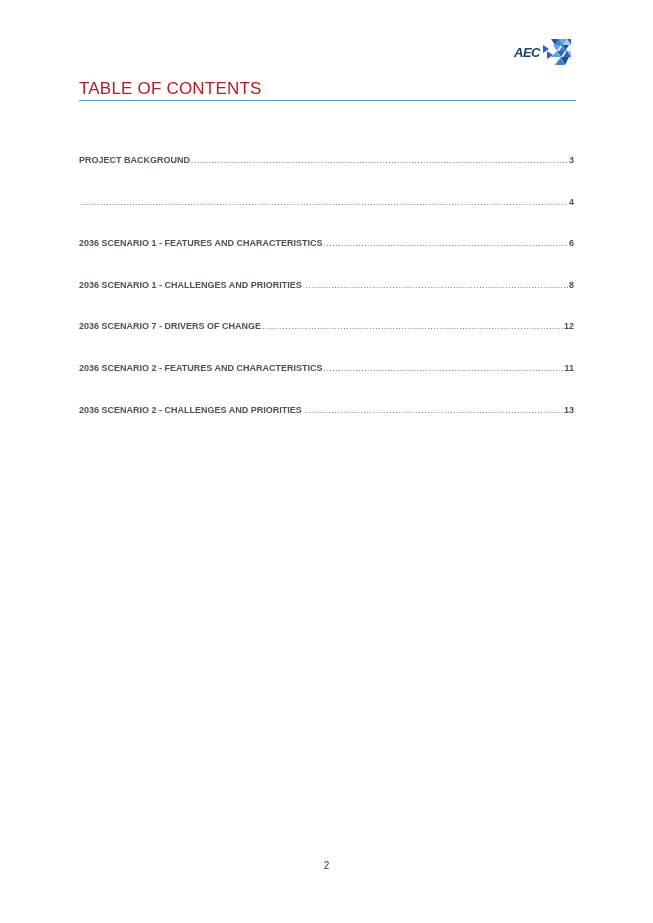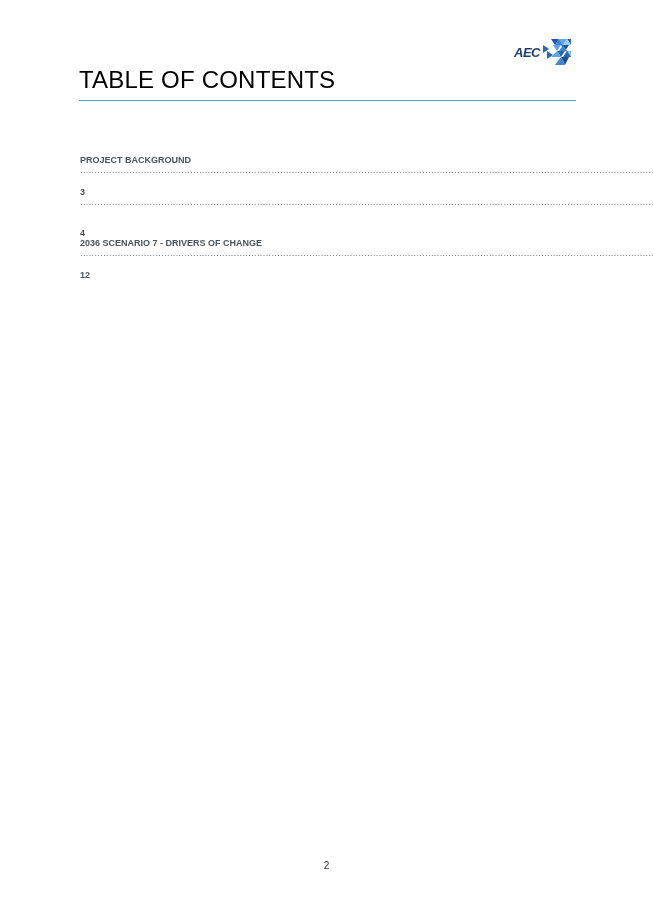--- a/index.html
+++ b/index.html
@@ -1,23 +1,23 @@
 <!DOCTYPE html>
 <html><head>
 <meta charset="utf-8">
 <style>
   html, body { margin: 0; padding: 0; background: #ffffff; }
   body { width: 653px; height: 923px; position: relative; overflow: hidden; font-family: "Liberation Sans", sans-serif; }
   .logo { position: absolute; left: 514px; top: 39px; height: 26px; display: flex; align-items: center; }
   .logo-text { font-family: "Liberation Sans", sans-serif; font-weight: bold; font-style: italic; font-size: 13px; color: #1f3f6e; letter-spacing: -0.5px; margin-right: 3px; }
   .logo-mark { width: 28px; height: 26px; }
-  .title { position: absolute; left: 79px; top: 66px; font-size: 24px; color: #000000; letter-spacing: 0.2px; }
+  .title { position: absolute; left: 79px; top: 79px; font-size: 17px; color: #b91c1c; letter-spacing: 0.2px; }
   .title-rule { position: absolute; left: 79px; top: 100px; width: 497px; height: 1px; background: #5d9bd1; }
   .toc { position: absolute; left: 79px; top: 155px; width: 495px; }
-  .toc-entry { display: flex; align-items: baseline; height: 41.6px; font-size: 9px; font-weight: bold; color: #4b5259; flex-direction: column; }
+  .toc-entry { display: flex; align-items: baseline; height: 41.6px; font-size: 9px; font-weight: bold; color: #4b5259; }
   .toc-label { white-space: nowrap; }
   .toc-dots { flex: 1; overflow: hidden; white-space: nowrap; margin: 0 1px; color: #6a7077; font-weight: normal; letter-spacing: 0.4px; }
   .toc-dots::before { content: "................................................................................................................................................................................................................................................"; }
   .toc-page { white-space: nowrap; }
   .page-number { position: absolute; left: 0; width: 653px; top: 860px; text-align: center; font-size: 10px; color: #333333; }
 </style>
 </head>
 <body>
 
 <div class="logo">
@@ -49,19 +49,39 @@
   <div class="toc-entry">
     <span class="toc-label">PROJECT BACKGROUND</span>
     <span class="toc-dots"></span>
     <span class="toc-page">3</span>
   </div>
   <div class="toc-entry">
     <span class="toc-dots"></span>
     <span class="toc-page">4</span>
   </div>
   <div class="toc-entry">
+    <span class="toc-label">2036 SCENARIO 1 - FEATURES AND CHARACTERISTICS</span>
+    <span class="toc-dots"></span>
+    <span class="toc-page">6</span>
+  </div>
+  <div class="toc-entry">
+    <span class="toc-label" style="white-space:pre">2036 SCENARIO 1 - CHALLENGES AND PRIORITIES </span>
+    <span class="toc-dots"></span>
+    <span class="toc-page">8</span>
+  </div>
+  <div class="toc-entry">
     <span class="toc-label">2036 SCENARIO 7 - DRIVERS OF CHANGE</span>
     <span class="toc-dots"></span>
     <span class="toc-page">12</span>
+  </div>
+  <div class="toc-entry">
+    <span class="toc-label">2036 SCENARIO 2 - FEATURES AND CHARACTERISTICS</span>
+    <span class="toc-dots"></span>
+    <span class="toc-page">11</span>
+  </div>
+  <div class="toc-entry">
+    <span class="toc-label" style="white-space:pre">2036 SCENARIO 2 - CHALLENGES AND PRIORITIES </span>
+    <span class="toc-dots"></span>
+    <span class="toc-page">13</span>
   </div>
 </div>
 
 <div class="page-number">2</div>
 
 </body></html>

